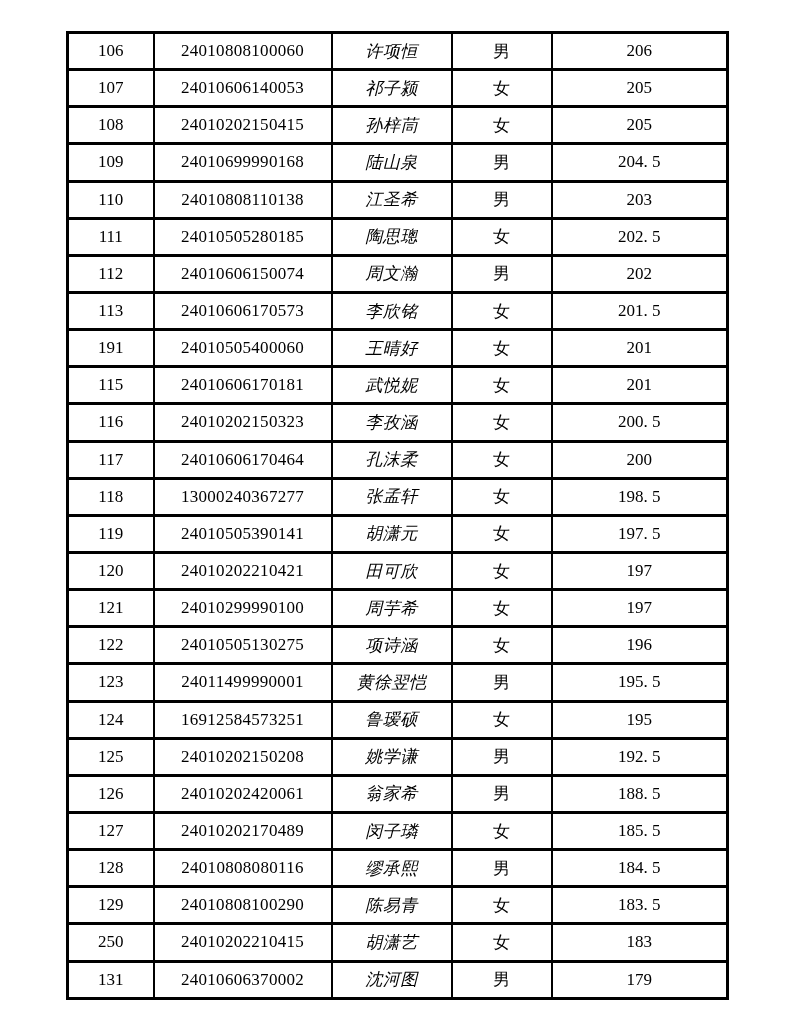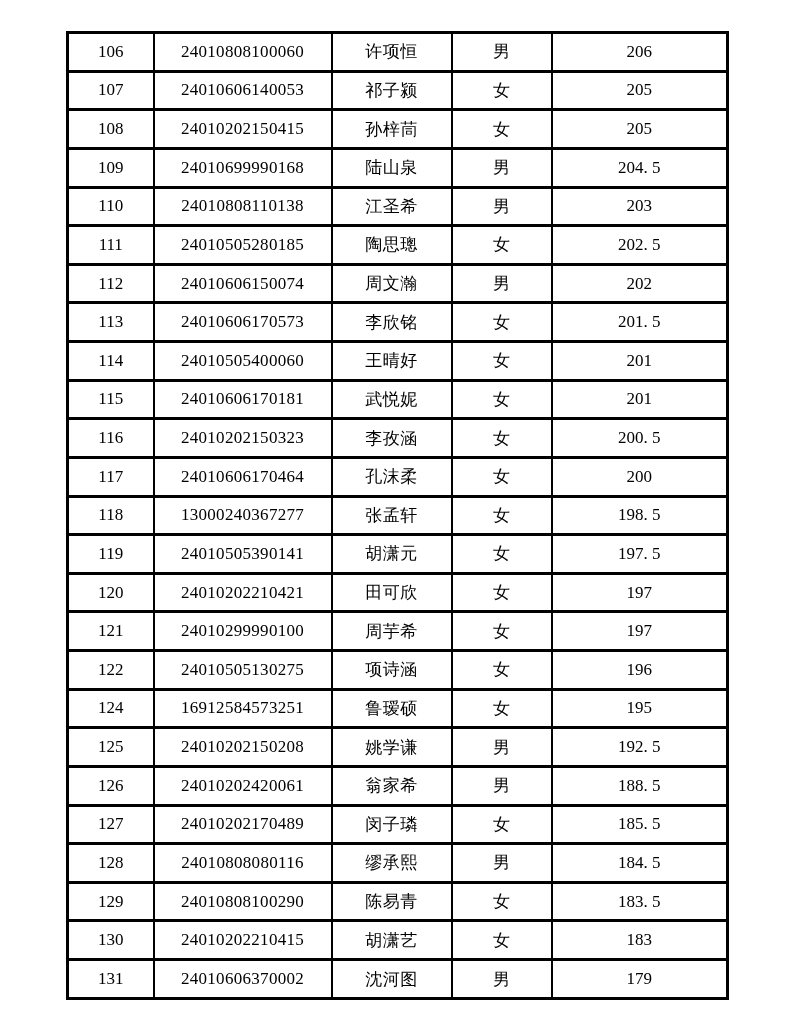--- a/index.html
+++ b/index.html
@@ -32,21 +32,21 @@
     border: 2px solid #000000;
     border-top-width: 3px;
     border-bottom-width: 3px;
     text-align: center;
     vertical-align: middle;
     padding: 0;
     white-space: nowrap;
     overflow: hidden;
   }
   td.c-id { letter-spacing: 0.3px; }
-  td.c-name { letter-spacing: 0.5px; }
+  td.c-name { letter-spacing: 0.5px; font-style: italic; }
 </style>
 </head>
 <body>
 
 <div class="page">
   <table class="score-table">
     <colgroup>
       <col style="width:86px">
       <col style="width:178px">
       <col style="width:120px">
@@ -104,21 +104,21 @@
     <td class="c-score">202</td>
   </tr>
         <tr>
     <td class="c-no">113</td>
     <td class="c-id">24010606170573</td>
     <td class="c-name">李欣铭</td>
     <td class="c-gender">女</td>
     <td class="c-score">201. 5</td>
   </tr>
         <tr>
-    <td class="c-no">114</td>
+    <td class="c-no">191</td>
     <td class="c-id">24010505400060</td>
     <td class="c-name">王晴好</td>
     <td class="c-gender">女</td>
     <td class="c-score">201</td>
   </tr>
         <tr>
     <td class="c-no">115</td>
     <td class="c-id">24010606170181</td>
     <td class="c-name">武悦妮</td>
     <td class="c-gender">女</td>
@@ -167,20 +167,27 @@
     <td class="c-score">197</td>
   </tr>
         <tr>
     <td class="c-no">122</td>
     <td class="c-id">24010505130275</td>
     <td class="c-name">项诗涵</td>
     <td class="c-gender">女</td>
     <td class="c-score">196</td>
   </tr>
         <tr>
+    <td class="c-no">123</td>
+    <td class="c-id">24011499990001</td>
+    <td class="c-name">黄徐翌恺</td>
+    <td class="c-gender">男</td>
+    <td class="c-score">195. 5</td>
+  </tr>
+        <tr>
     <td class="c-no">124</td>
     <td class="c-id">16912584573251</td>
     <td class="c-name">鲁瑷硕</td>
     <td class="c-gender">女</td>
     <td class="c-score">195</td>
   </tr>
         <tr>
     <td class="c-no">125</td>
     <td class="c-id">24010202150208</td>
     <td class="c-name">姚学谦</td>
@@ -209,21 +216,21 @@
     <td class="c-score">184. 5</td>
   </tr>
         <tr>
     <td class="c-no">129</td>
     <td class="c-id">24010808100290</td>
     <td class="c-name">陈易青</td>
     <td class="c-gender">女</td>
     <td class="c-score">183. 5</td>
   </tr>
         <tr>
-    <td class="c-no">130</td>
+    <td class="c-no">250</td>
     <td class="c-id">24010202210415</td>
     <td class="c-name">胡潇艺</td>
     <td class="c-gender">女</td>
     <td class="c-score">183</td>
   </tr>
         <tr>
     <td class="c-no">131</td>
     <td class="c-id">24010606370002</td>
     <td class="c-name">沈河图</td>
     <td class="c-gender">男</td>

